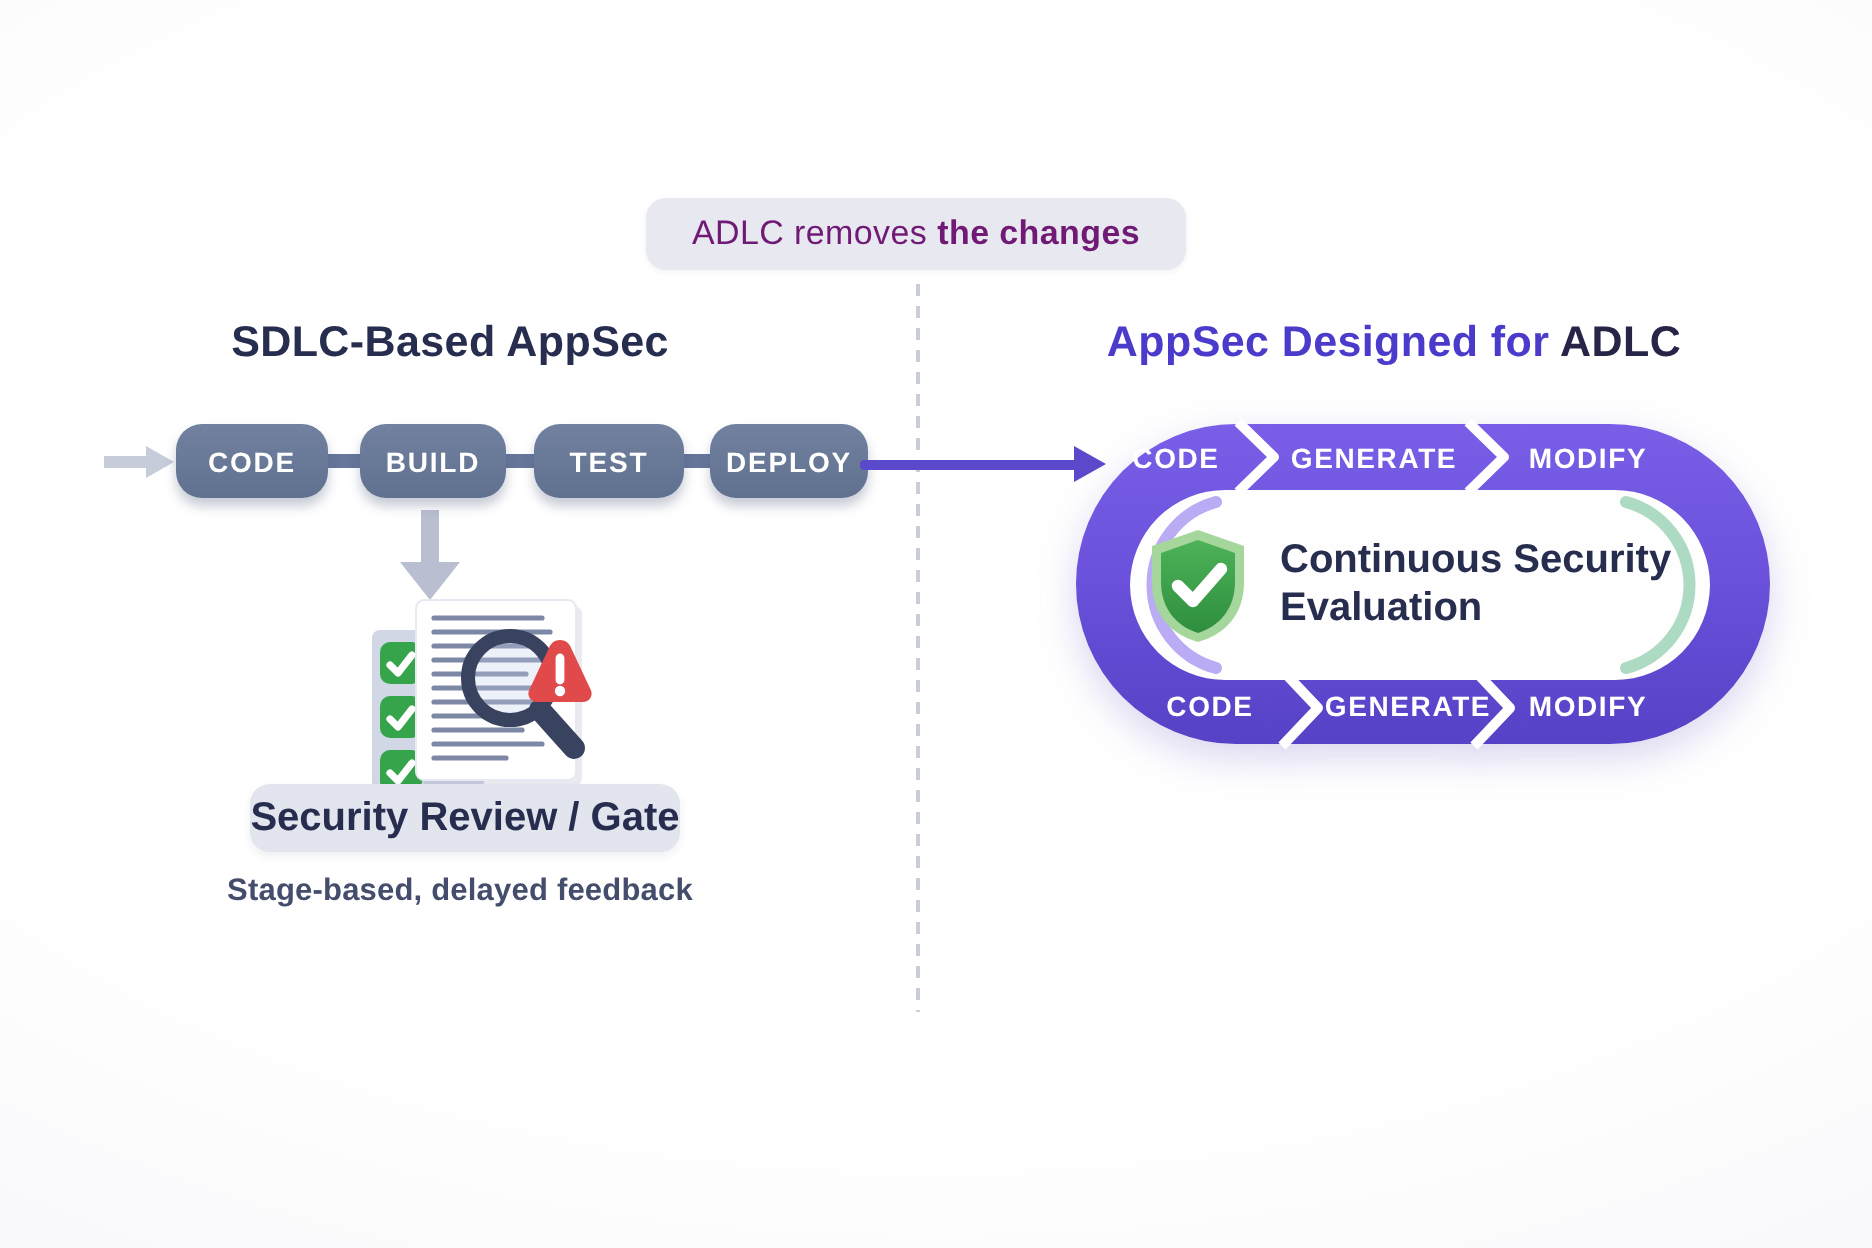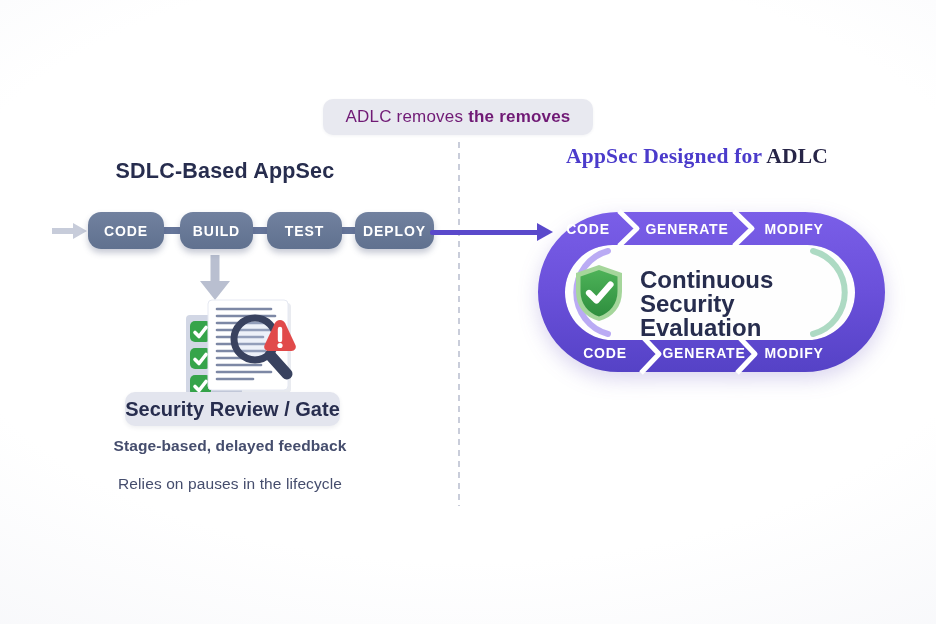--- a/index.html
+++ b/index.html
@@ -21,21 +21,21 @@
   .banner b{font-weight:700;margin-left:5px;}
 
   
   .divider{
     left:458px;top:142px;width:2px;height:364px;
     background:repeating-linear-gradient(to bottom,#c9cdda 0 6px,transparent 6px 11px);
   }
 
   .title{font-size:21.5px;font-weight:700;text-align:center;letter-spacing:.2px;}
   .title-left{left:60px;top:159px;width:330px;color:#272d4e;text-align:center;}
-  .title-right{left:538px;top:144px;width:318px;font-family:Liberation Serif, serif;}
+  .title-right{left:538px;top:159px;width:318px;}
   .title-right .accent{color:#4b3bcb;}
   .title-right .dark{color:#272547;}
 
   
   .pill{
     top:212px;height:37px;border-radius:13px;
     background:linear-gradient(#71819f,#60718f);
     color:#fff;font-weight:700;font-size:14px;letter-spacing:.9px;
     display:flex;align-items:center;justify-content:center;
     box-shadow:0 4px 6px rgba(70,80,115,.30);z-index:3;
@@ -59,34 +59,34 @@
   .cap-l2{left:75px;top:475px;width:310px;}
   .cap-r{left:540px;top:394px;width:315px;line-height:25px;}
 
   
   .band-label{
     color:#fff;font-weight:700;font-size:14px;letter-spacing:.8px;z-index:6;
     transform:translateX(-50%);white-space:nowrap;
   }
   .center-label{
     left:640px;top:268px;width:210px;z-index:6;
-    font-size:24px;line-height:24px;font-weight:700;color:#272d4e;
+    font-size:20px;line-height:24px;font-weight:700;color:#272d4e;
   }
   svg{display:block;}
   .loop-svg{left:528px;top:199px;z-index:4;filter:drop-shadow(0 7px 10px rgba(86,66,180,.22));}
   .shield-svg{left:572px;top:263px;z-index:6;}
 </style>
 </head>
 <body>
 
 <div class="canvas">
 
   <div class="abs banner">
     <span>ADLC removes</span>
-    <b>the removes</b>
+    <b>the changes</b>
   </div>
 
   <div class="abs divider"></div>
 
   <div class="abs title title-left">SDLC-Based AppSec</div>
 
   <svg class="abs" style="left:52px;top:220px;" width="36" height="22" viewBox="0 0 36 22">
     <path d="M0 8 H21 V3 L35 11 L21 19 V14 H0 Z" fill="#c7ccda"></path>
   </svg>
 
@@ -148,21 +148,20 @@
 
     <g>
       <path d="M105 27 C102.5 27 100.8 28.4 99.8 30.2 L89.6 52 C88.3 54.8 90.2 58 93.6 58 L116.4 58 C119.8 58 121.7 54.8 120.4 52 L110.2 30.2 C109.2 28.4 107.5 27 105 27 Z" fill="#e14a4a"></path>
       <line x1="105" y1="36" x2="105" y2="47" stroke="#ffffff" stroke-width="4.4" stroke-linecap="round"></line>
       <circle cx="105" cy="52.5" r="2.6" fill="#ffffff"></circle>
     </g>
   </svg>
 
   <div class="abs gate">Security Review / Gate</div>
   <div class="abs caption cap-l1">Stage-based, delayed feedback</div>
-  <div class="abs caption cap-l2">Relies on pauses in the lifecycle</div>
 
   <div class="abs title title-right">
     <span class="accent">AppSec Designed for</span>
     <span class="dark">ADLC</span>
   </div>
 
   <svg class="abs loop-svg" width="370" height="185" viewBox="0 0 370 185">
     <defs>
       <linearGradient id="ringGrad" x1="0" y1="0" x2="0" y2="1">
         <stop offset="0" stop-color="#7a5ee8"></stop>

